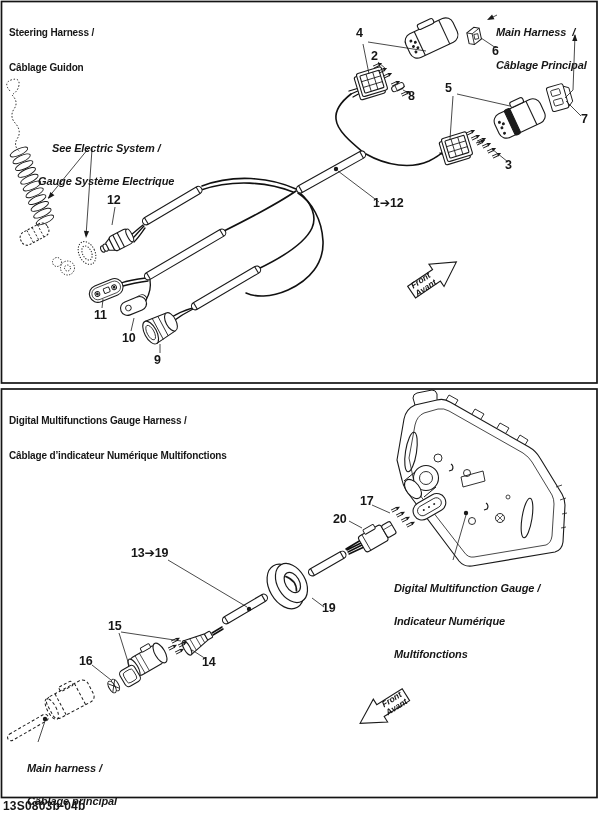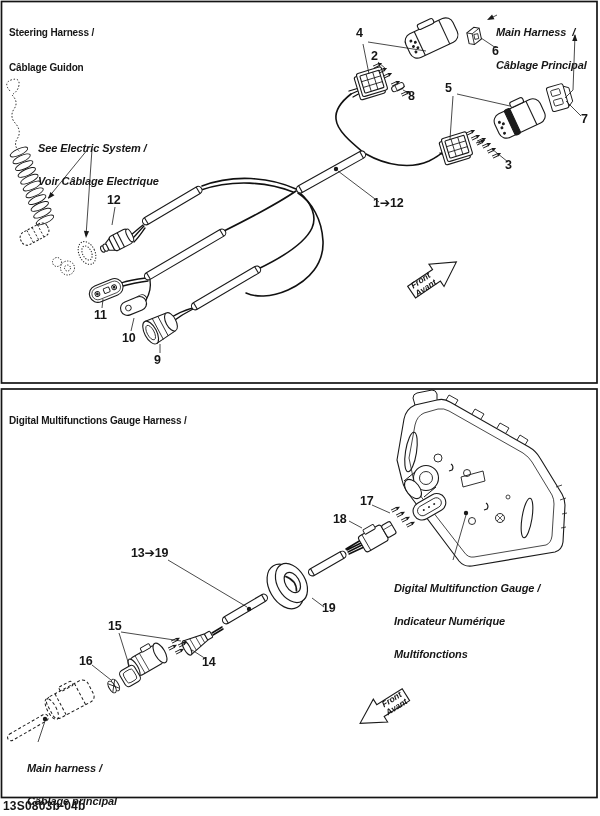--- a/index.html
+++ b/index.html
@@ -377,23 +377,23 @@
       <text x="0" y="7.5">Avant</text>
     </g>
   </g>
 </svg>
 
 <div class="lbl title" style="left:9px;top:4px;">
   <div>Steering Harness /</div>
   <div>Câblage Guidon</div>
 </div>
 
-<div class="lbl note" style="left:38px;top:121px;">
+<div class="lbl note" style="left:38px;top:121px;text-align:center;">
   <div>See Electric System /</div>
-  <div>Voir Câblage Electrique</div>
+  <div>Gauge Système Electrique</div>
 </div>
 
 <div class="lbl note" style="left:496px;top:5px;">
   <div>Main Harness  /</div>
   <div>Câblage Principal</div>
 </div>
 
 <div class="lbl num" style="left:356px;top:27px;">4</div>
 <div class="lbl num" style="left:371px;top:50px;">2</div>
 <div class="lbl num" style="left:492px;top:45px;">6</div>
@@ -402,24 +402,25 @@
 <div class="lbl num" style="left:581px;top:113px;">7</div>
 <div class="lbl num" style="left:505px;top:159px;">3</div>
 <div class="lbl num" style="left:107px;top:194px;">12</div>
 <div class="lbl num" style="left:373px;top:197px;">1➔12</div>
 <div class="lbl num" style="left:94px;top:309px;">11</div>
 <div class="lbl num" style="left:122px;top:332px;">10</div>
 <div class="lbl num" style="left:154px;top:354px;">9</div>
 
 <div class="lbl title" style="left:9px;top:392px;">
   <div>Digital Multifunctions Gauge Harness /</div>
+  <div>Câblage d’indicateur Numérique Multifonctions</div>
 </div>
 
 <div class="lbl num" style="left:360px;top:495px;">17</div>
-<div class="lbl num" style="left:333px;top:513px;">18</div>
+<div class="lbl num" style="left:333px;top:513px;">20</div>
 <div class="lbl num" style="left:131px;top:547px;">13➔19</div>
 <div class="lbl num" style="left:322px;top:602px;">19</div>
 <div class="lbl num" style="left:108px;top:620px;">15</div>
 <div class="lbl num" style="left:79px;top:655px;text-align:right;">16</div>
 <div class="lbl num" style="left:202px;top:656px;">14</div>
 
 <div class="lbl note" style="left:394px;top:561px;">
   <div>Digital Multifunction Gauge /</div>
   <div>Indicateur Numérique</div>
   <div>Multifonctions</div>

